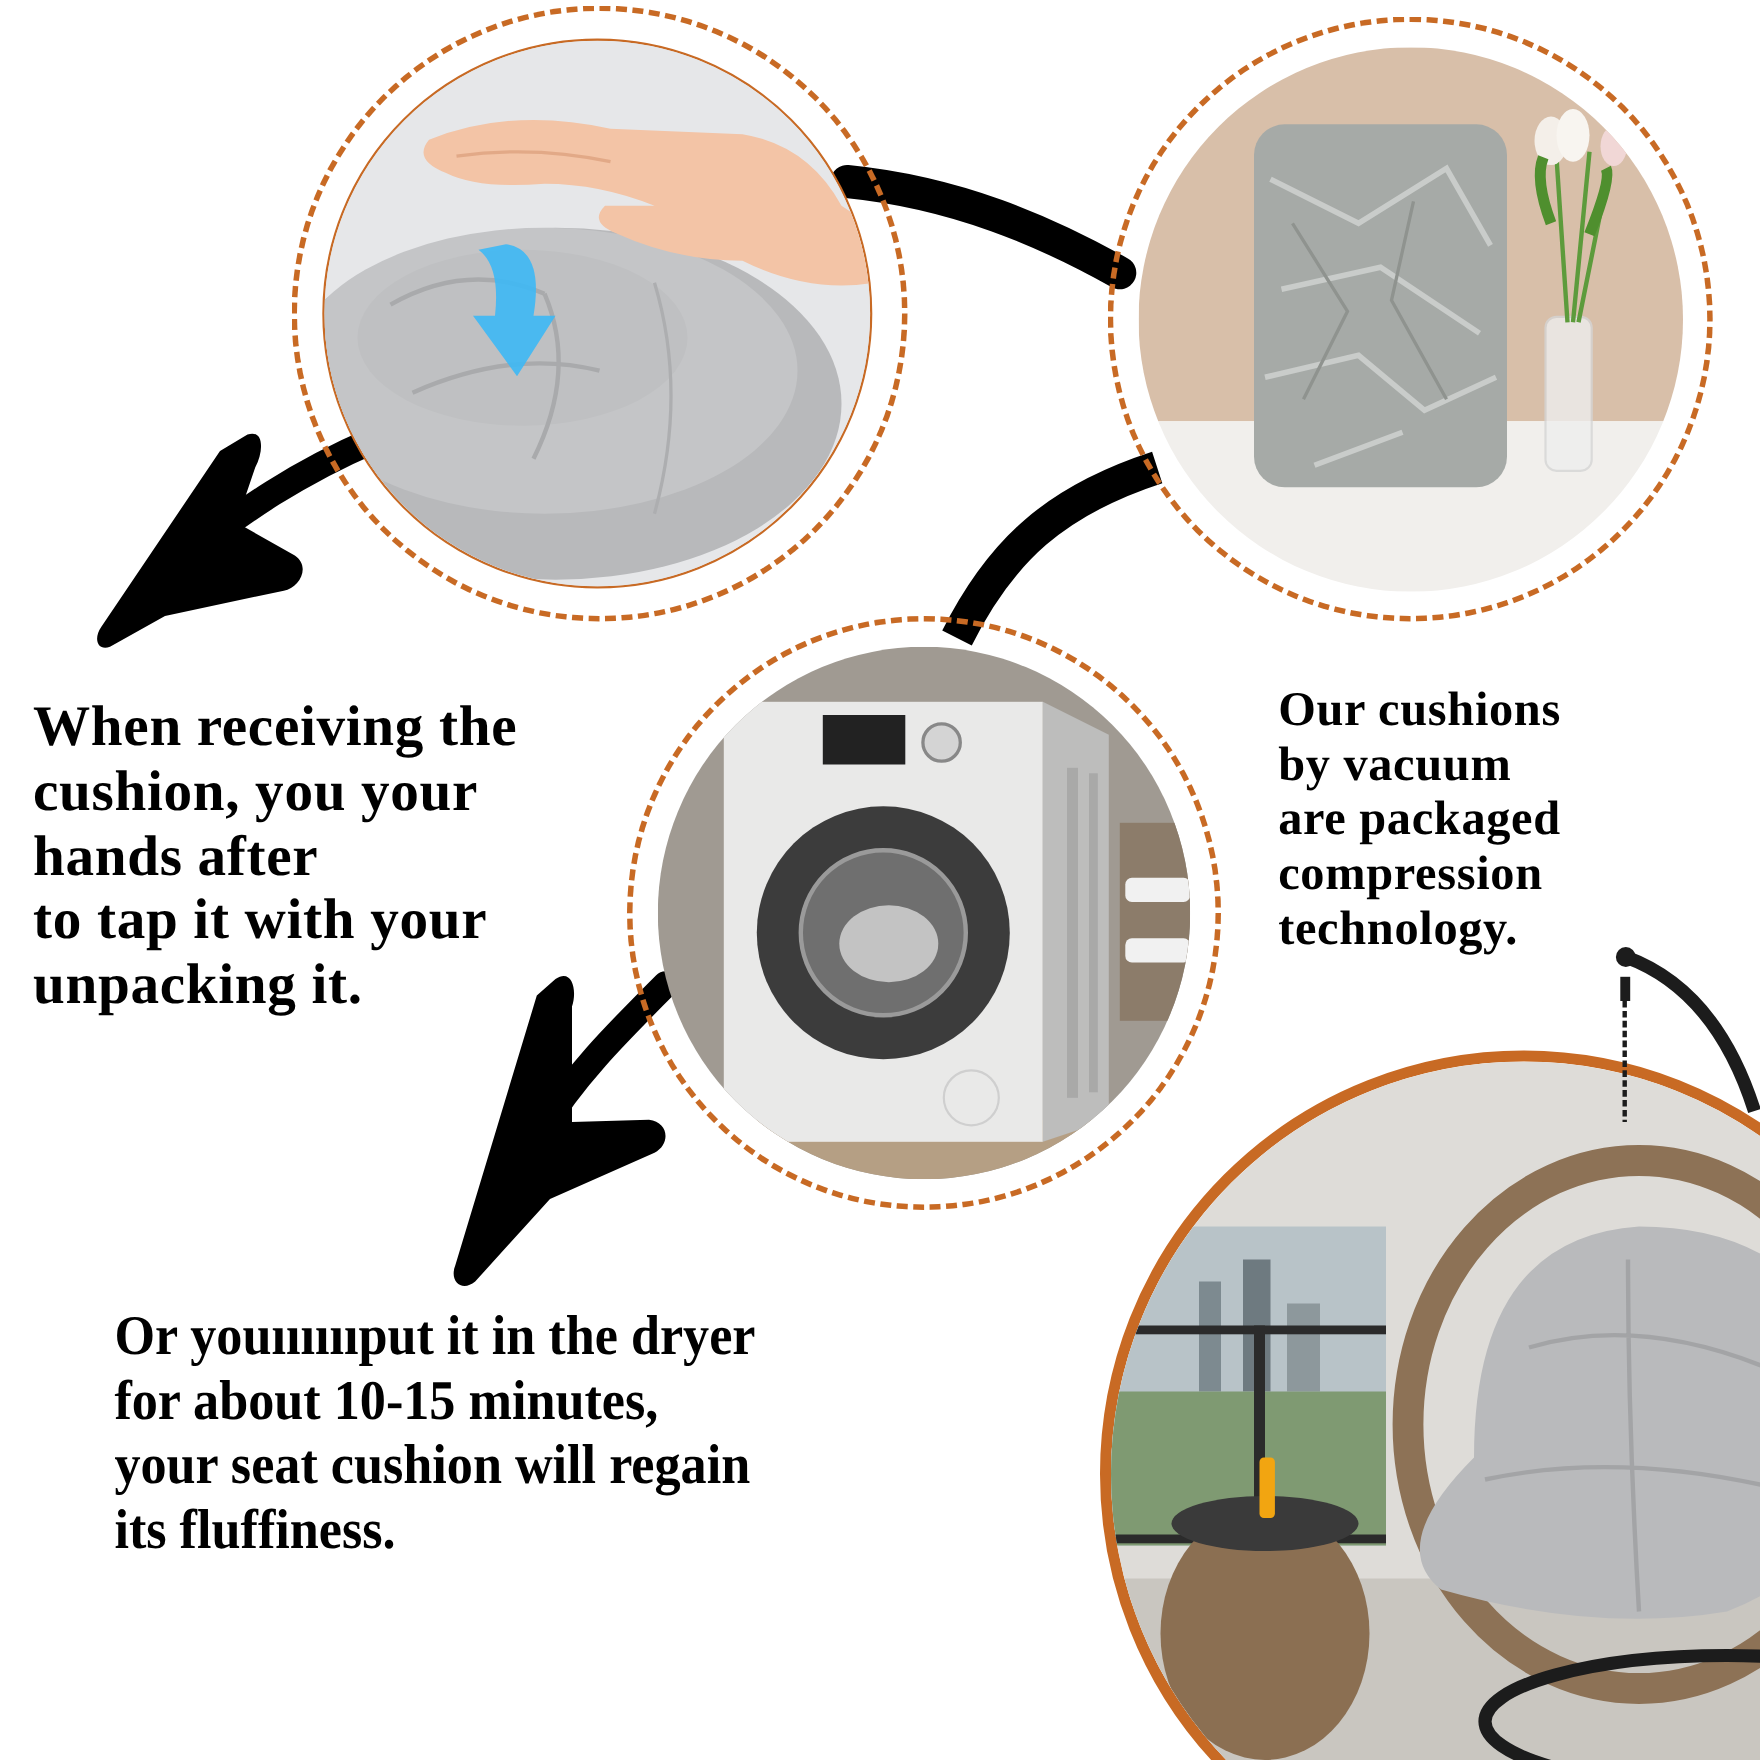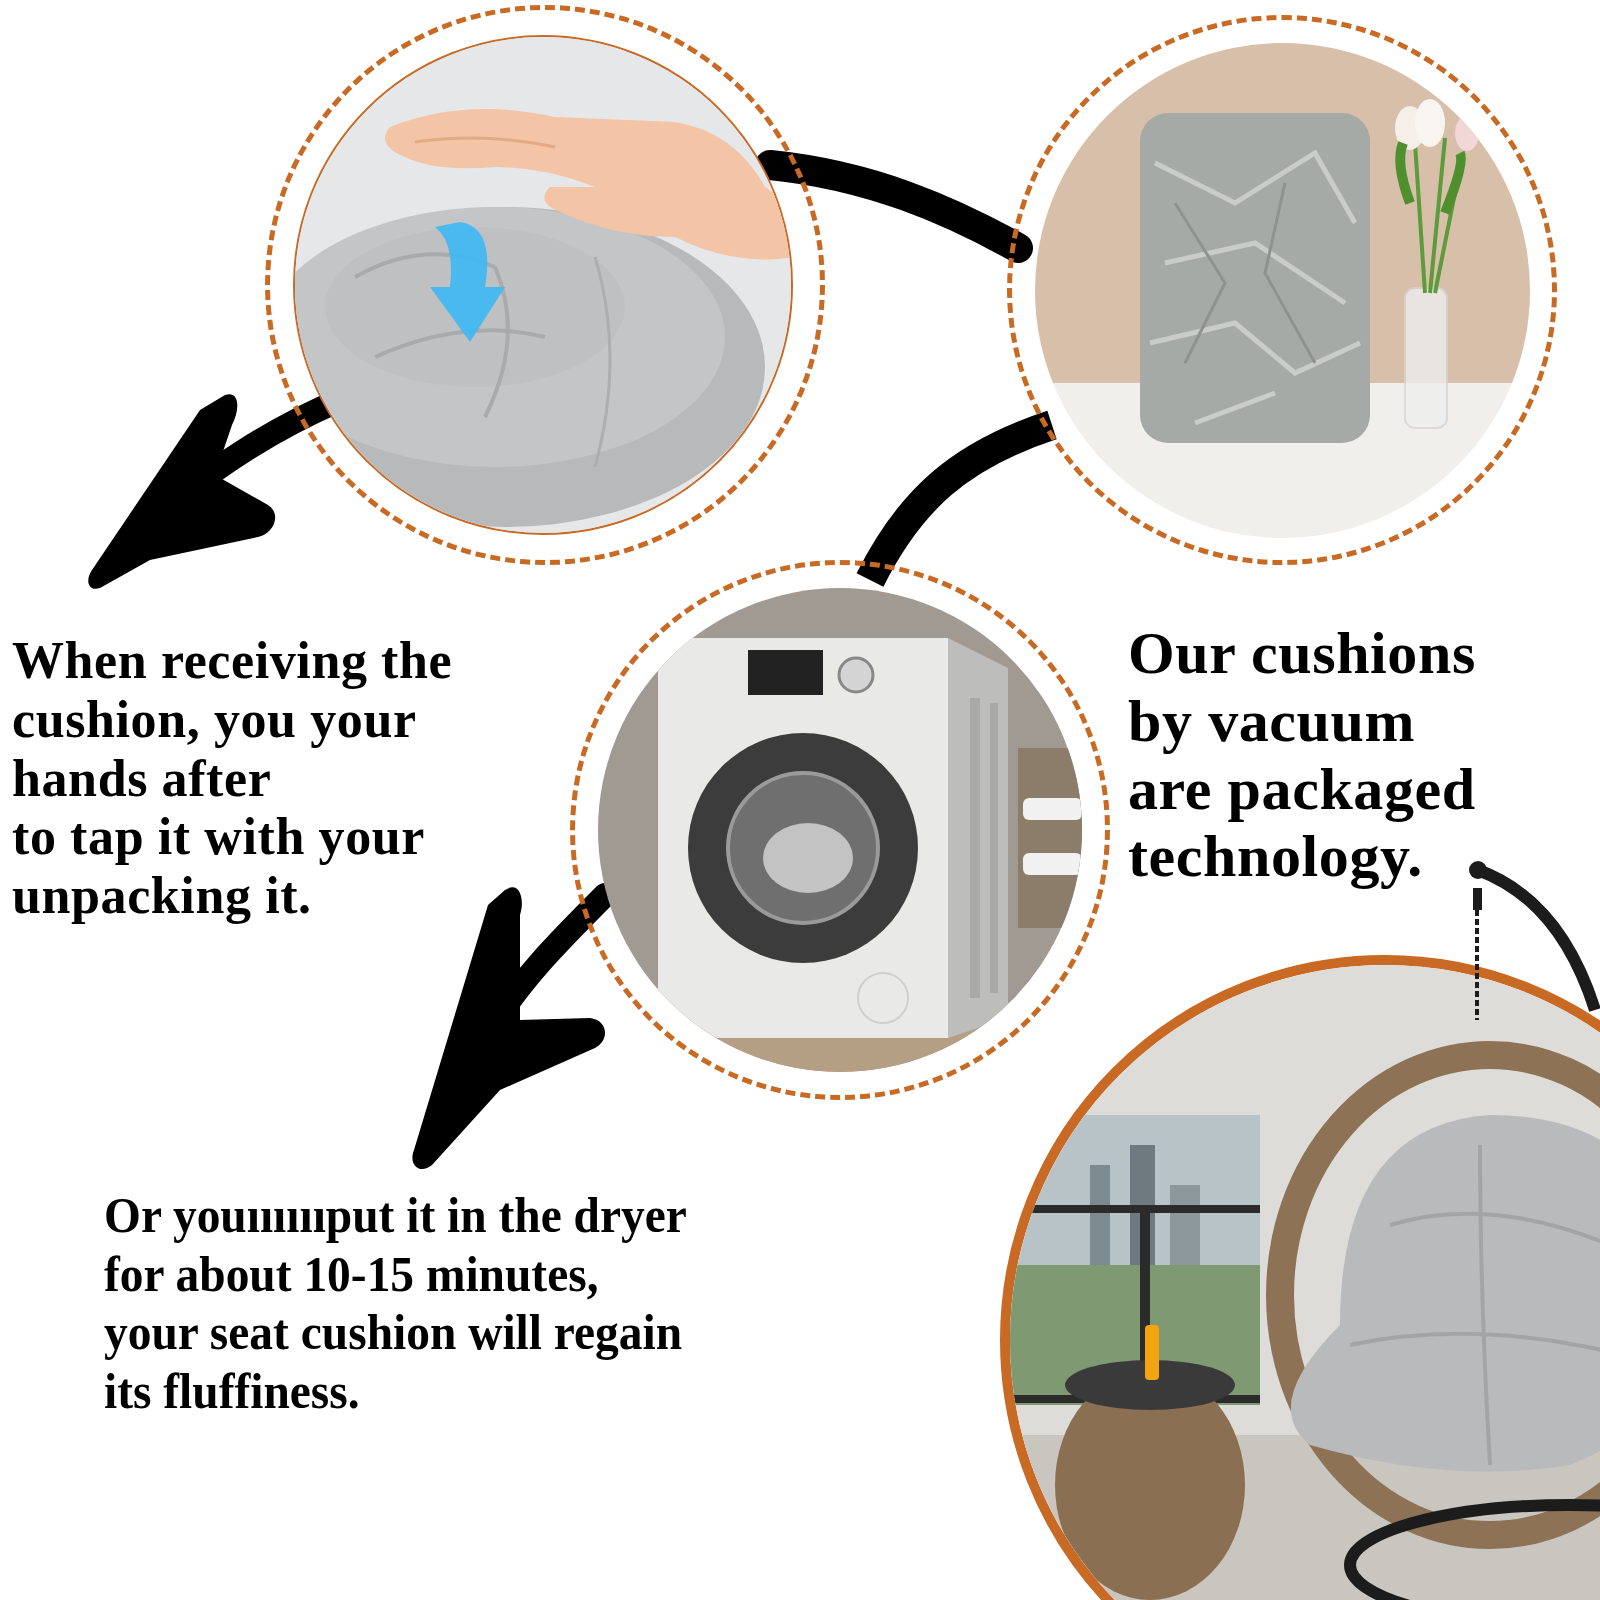--- a/index.html
+++ b/index.html
@@ -3,22 +3,22 @@
 <meta charset="utf-8">
 <style>
   html, body { margin:0; padding:0; background:#ffffff; }
   body { width:1600px; height:1600px; position:relative; overflow:hidden;
          font-family:"Liberation Serif", "DejaVu Serif", serif; }
   .layer { position:absolute; left:0; top:0; width:1600px; height:1600px; }
   .photo { position:absolute; border-radius:50%; overflow:hidden; }
   .dash-ring { position:absolute; border-radius:50%; border:5px dashed #c86a24; box-sizing:border-box; }
   .caption { position:absolute; font-weight:bold; color:#000; line-height:1.13; margin:0; }
   .caption span { display:block; white-space:nowrap; }
-  #cap-left  { left:12px;  top:632px;  font-size:52px; letter-spacing:0.6px; }
-  #cap-right { left:1128px; top:620px; font-size:60px; letter-spacing:0.6px; }
+  #cap-left  { left:30px;  top:632px;  font-size:52px; letter-spacing:0.6px; }
+  #cap-right { left:1162px; top:620px; font-size:44px; letter-spacing:0.6px; }
   #cap-bottom{ left:104px; top:1186px; font-size:51px; line-height:1.15; transform:scaleX(0.93); transform-origin:left top; }
 </style>
 </head>
 <body>
 
 <svg class="layer" viewBox="0 0 1600 1600">
 
   <path d="M1018 248 C 950 210, 870 175, 770 165" stroke="#000" stroke-width="30" fill="none" stroke-linecap="round"></path>
 
   <path d="M340 400 C 270 430, 220 465, 175 500" stroke="#000" stroke-width="24" fill="none" stroke-linecap="round"></path>
@@ -137,20 +137,21 @@
   <span>cushion, you your</span>
   <span>hands after</span>
   <span>to tap it with your</span>
   <span>unpacking it.</span>
 </div>
 
 <div class="caption" id="cap-right">
   <span>Our cushions</span>
   <span>by vacuum</span>
   <span>are packaged</span>
+  <span>compression</span>
   <span>technology.</span>
 </div>
 
 <div class="caption" id="cap-bottom">
   <span>Or youııııııput it in the dryer</span>
   <span>for about 10-15 minutes,</span>
   <span>your seat cushion will regain</span>
   <span>its fluffiness.</span>
 </div>
 

